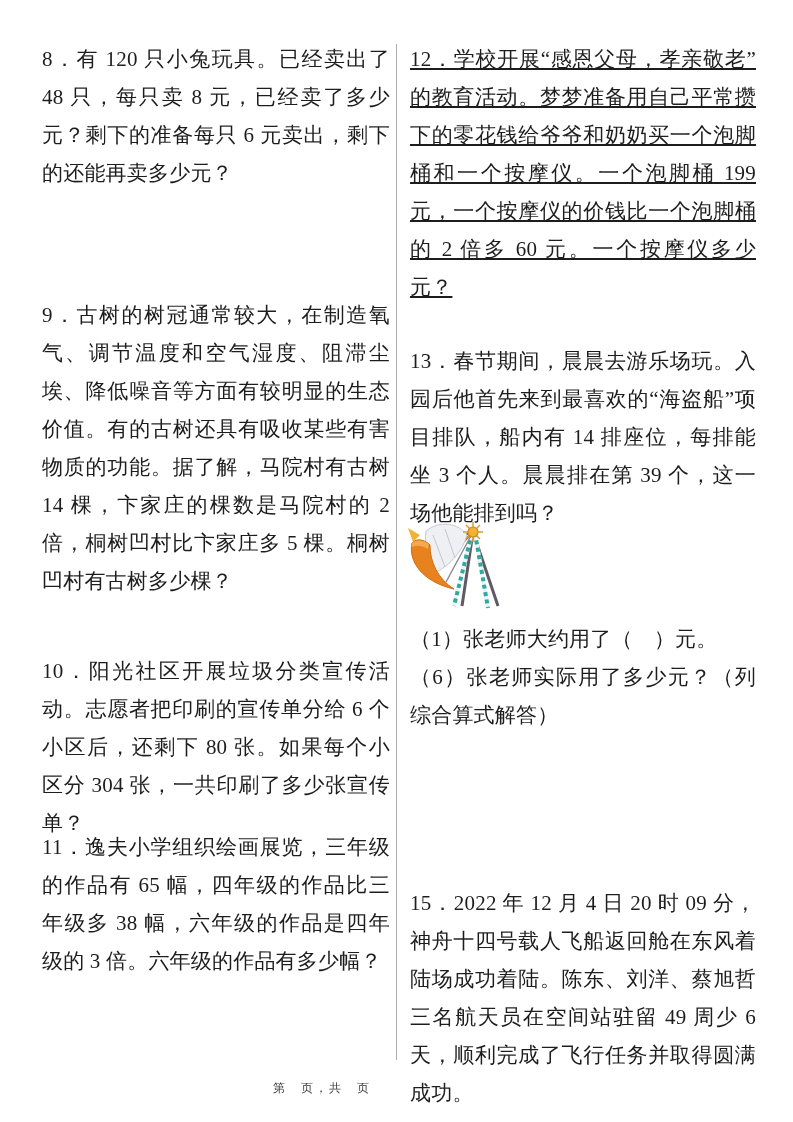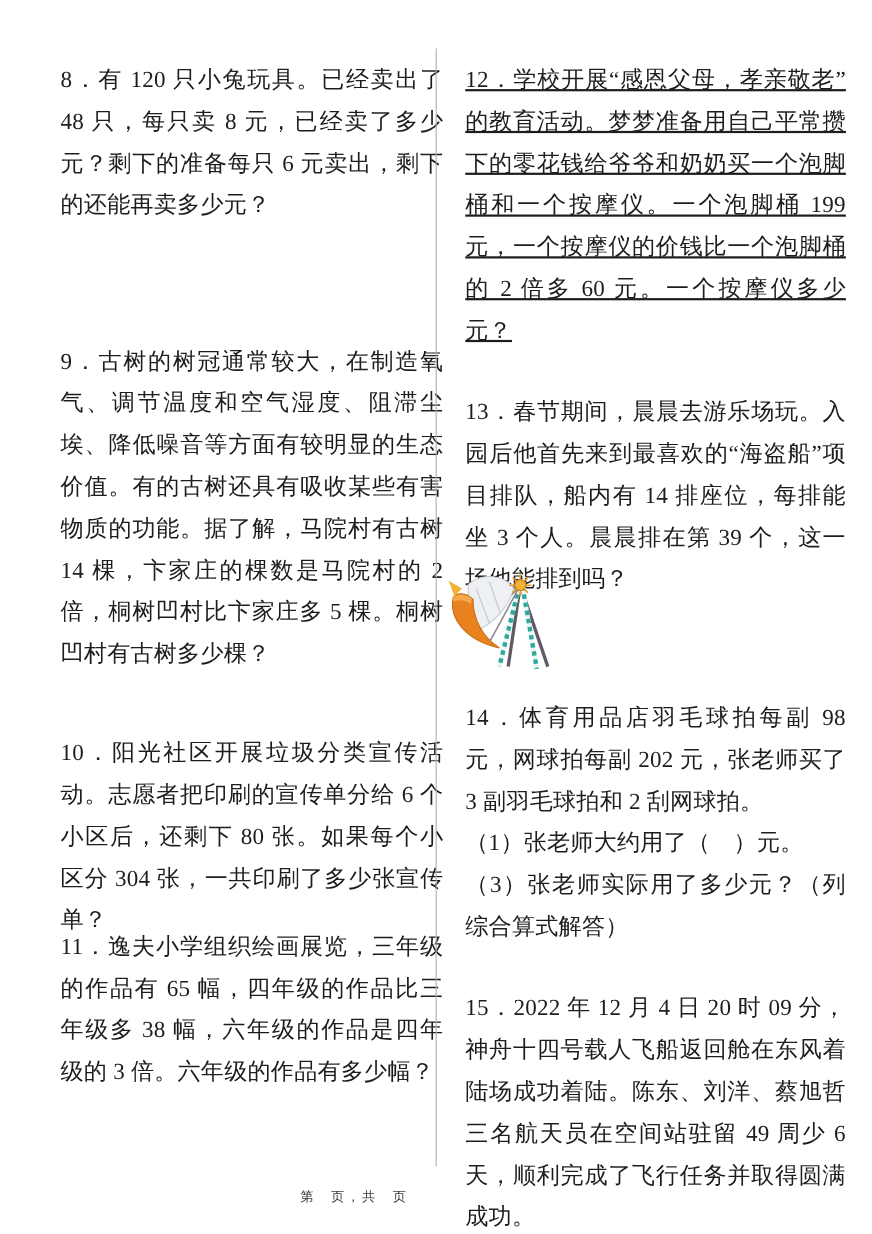--- a/index.html
+++ b/index.html
@@ -6,21 +6,21 @@
   body {
     width: 793px; height: 1122px;
     position: relative;
     background: #ffffff;
     font-family: "Liberation Serif", "DejaVu Serif", serif;
     color: #1d1d1d;
     overflow: hidden;
   }
   .prob {
     position: absolute;
-    margin: 13px;
+    margin: 0;
     font-size: 21px;
     line-height: 38px;
     text-align: justify;
     text-justify: inter-character;
     letter-spacing: 0.2px;
   }
   .prob p { margin: 0; }
   .col-l { left: 42px;  width: 348px; }
   .col-r { left: 410px; width: 346px; }
   #p8  { top: 40px; }
@@ -89,22 +89,21 @@
   <g>
     <line x1="67" y1="6" x2="67" y2="26" stroke="#e09b2d" stroke-width="1.5"></line>
     <line x1="57" y1="16" x2="77" y2="16" stroke="#e09b2d" stroke-width="1.5"></line>
     <line x1="60" y1="9" x2="74" y2="23" stroke="#e09b2d" stroke-width="1.5"></line>
     <line x1="60" y1="23" x2="74" y2="9" stroke="#e09b2d" stroke-width="1.5"></line>
     <circle cx="67" cy="16" r="5" fill="var(--hub,#f2b233)" stroke="#d28a1e" stroke-width="1.2"></circle>
   </g>
 </svg>
 
 <div id="p14" class="prob col-r">
-  <p>14．体育用品店羽毛球拍每副 98 元，网球拍每副 202 元，张老师买了 3 副羽毛球拍和 2 刮网球拍。</p>
   <p>（1）张老师大约用了（　）元。</p>
-  <p>（3）张老师实际用了多少元？（列综合算式解答）</p>
+  <p>（6）张老师实际用了多少元？（列综合算式解答）</p>
 </div>
 
 <p id="p15" class="prob col-r">15．2022 年 12 月 4 日 20 时 09 分，神舟十四号载人飞船返回舱在东风着陆场成功着陆。陈东、刘洋、蔡旭哲三名航天员在空间站驻留 49 周少 6 天，顺利完成了飞行任务并取得圆满成功。</p>
 
 <div id="divider"></div>
 
 <div id="footer">第　页，共　页</div>
 
 </body></html>

